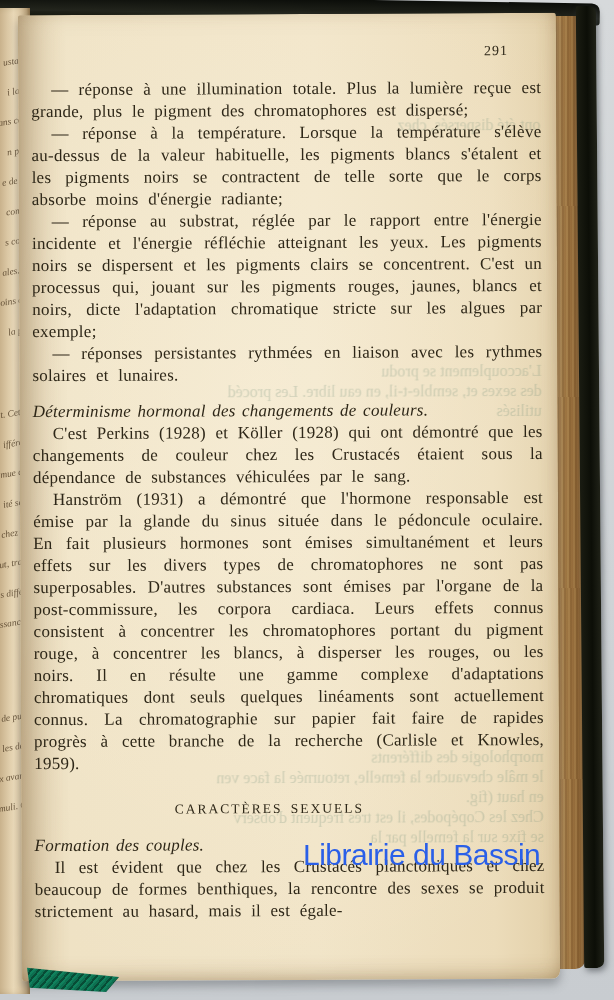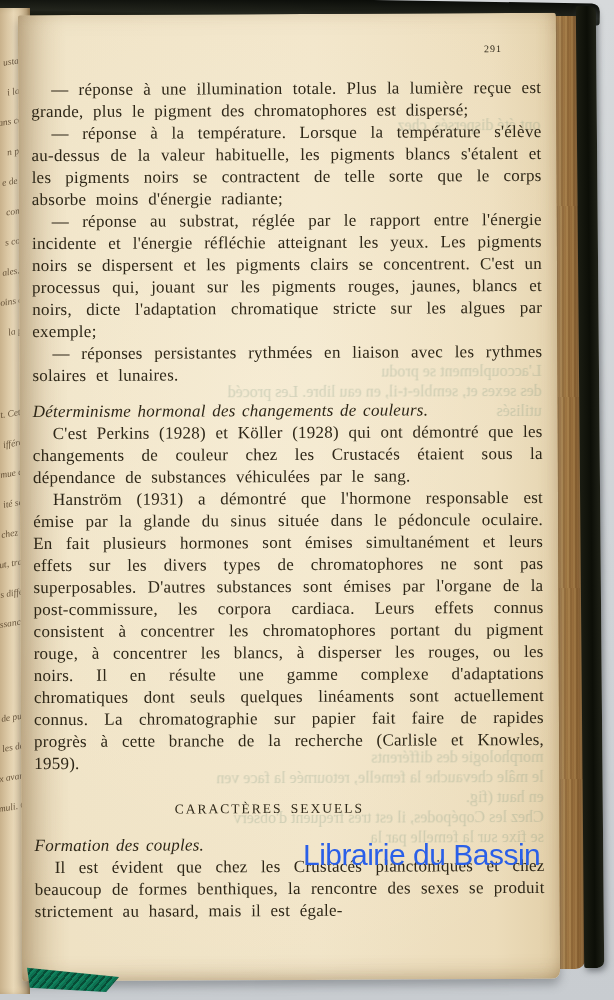--- a/index.html
+++ b/index.html
@@ -38,21 +38,21 @@
         radial-gradient(120% 90% at 45% 40%,rgba(255,250,235,.35),rgba(0,0,0,0) 70%),
         linear-gradient(90deg,#e3d2b0 0%,#efe2c4 9%,#f1e4c7 55%,#ecdcba 88%,#e2cfa8 100%);
       box-shadow:inset 26px 0 34px -20px rgba(110,80,40,.5),
                  inset -10px 0 20px -12px rgba(140,105,60,.45),
                  inset 0 -14px 22px -14px rgba(120,90,50,.4),
                  0 6px 10px rgba(90,95,100,.45);
       transform:rotate(-0.25deg);border-radius:2px 3px 8px 3px;overflow:hidden;}
   .page-header{position:absolute;left:0;top:30px;width:100%;height:22px;z-index:3;}
   .running-header{position:absolute;left:148px;width:200px;text-align:center;
       font-size:15px;letter-spacing:3px;color:#2e2718;}
-  .page-number{position:absolute;left:466px;font-size:10px;letter-spacing:1px;color:#2e2718;}
+  .page-number{position:absolute;left:466px;font-size:14px;letter-spacing:1px;color:#2e2718;}
   .body-text{position:relative;z-index:2;padding:64px 15px 0 13px;color:#2e2718;
       font-size:17px;line-height:22px;text-align:justify;
       word-spacing:5px;letter-spacing:0.25px;}
   .body-text p{margin:0;text-indent:20px;}
   p.h-italic{font-style:italic;text-indent:0;margin-top:14px;word-spacing:2px;}
   .center-heading{margin:24px 60px 14px 20px;text-align:center;font-size:13.5px;
       letter-spacing:2px;text-indent:0;word-spacing:3px;}
   
   .ghost{position:absolute;z-index:1;color:rgba(110,140,120,.55);opacity:.5;
       font-size:16px;line-height:20px;transform:scaleX(-1);filter:blur(.7px);

